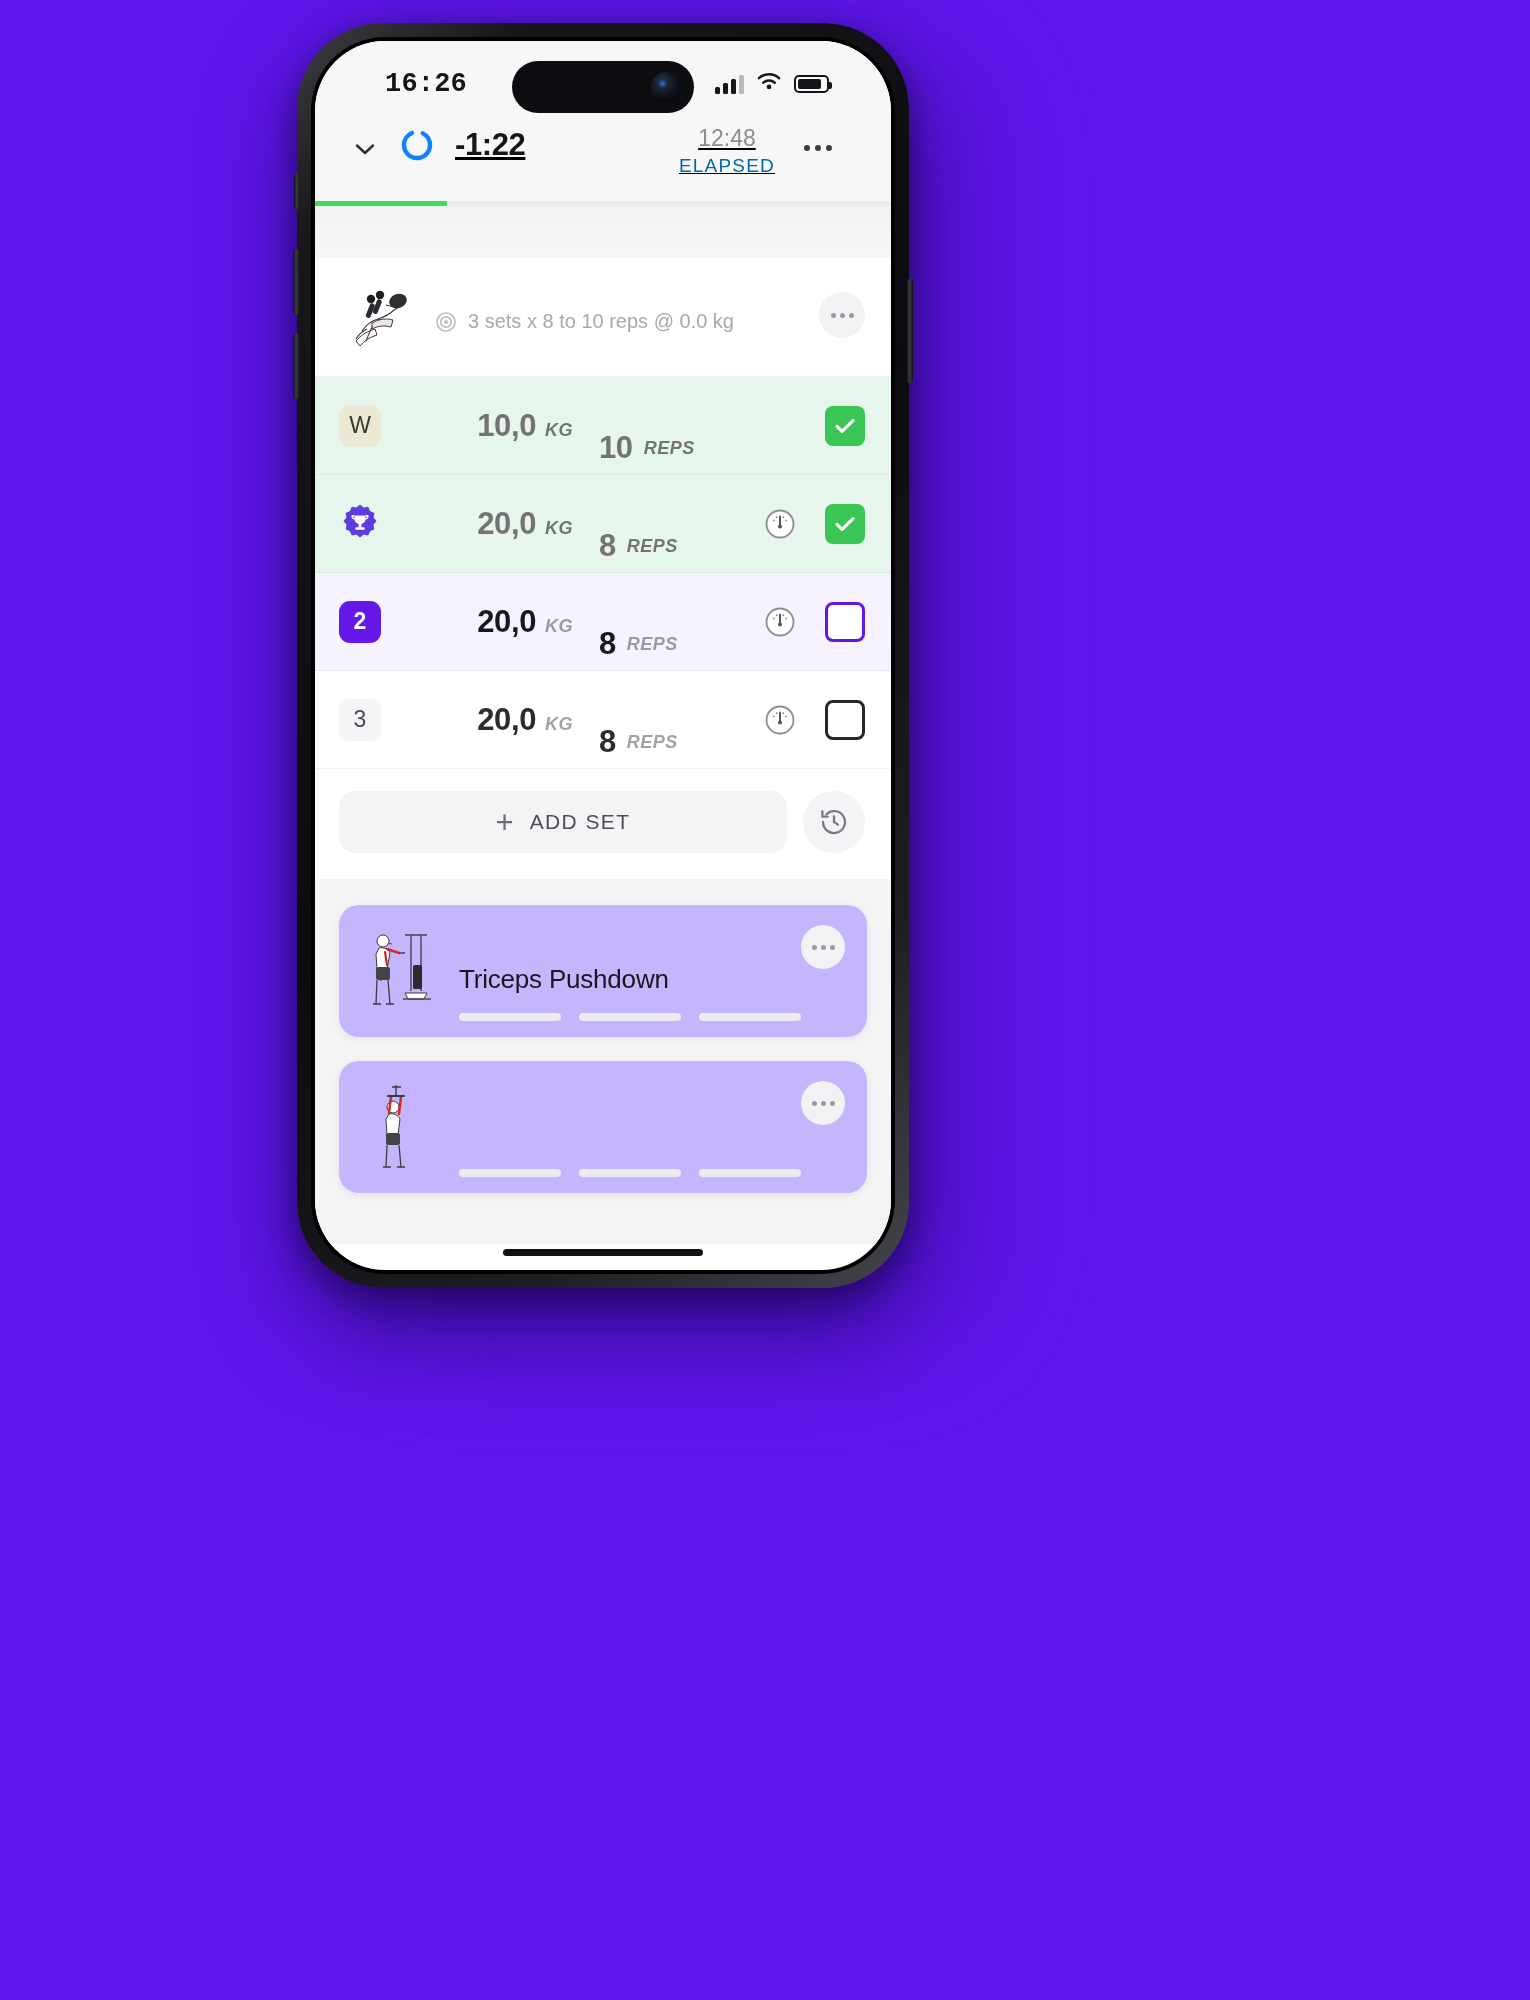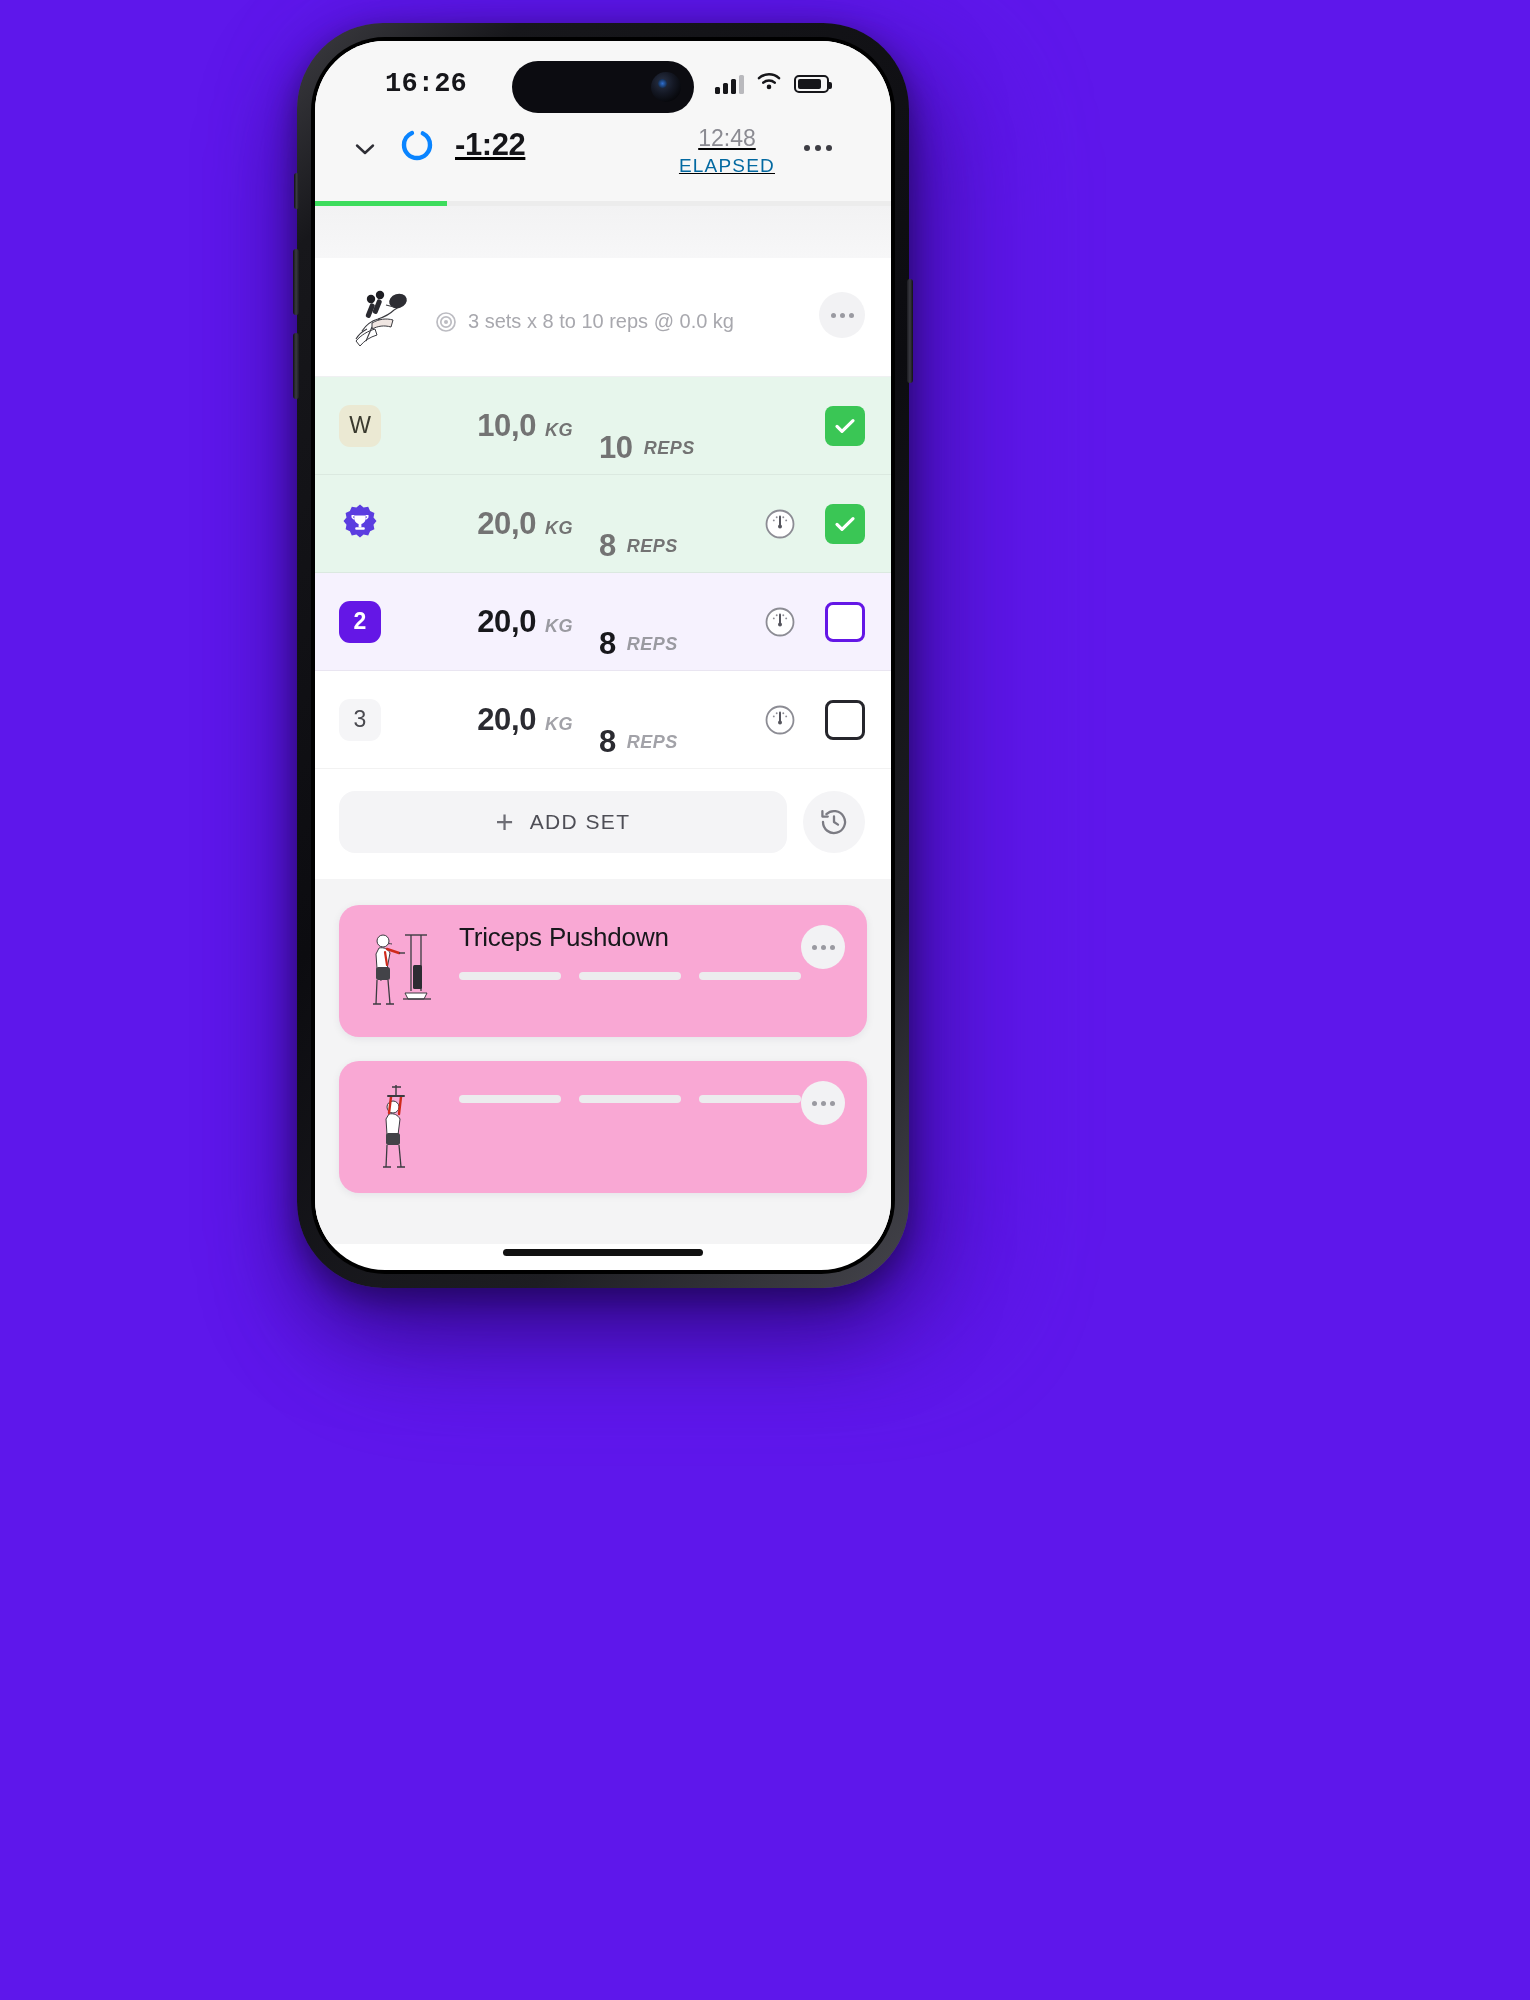--- a/index.html
+++ b/index.html
@@ -256,24 +256,24 @@
     width: 62px; height: 62px; border-radius: 50%;
     background:#f4f4f6;
     display:flex; align-items:center; justify-content:center;
     flex:0 0 auto; cursor:pointer;
   }
   .hist-btn svg { width:32px; height:32px; }
 
   
   .upcoming { padding: 26px 24px 0 24px; }
   .card {
-    background:#f9a8d4; border-radius: 20px;
+    background:#c4b5fd; border-radius: 20px;
     box-shadow: 0 2px 9px rgba(20,10,60,.07);
     padding: 16px 22px 16px 14px;
-    display:flex; align-items:flex-start;
+    display:flex; align-items:flex-end;
     margin-bottom: 24px;
     min-height: 124px;
     cursor:pointer;
   }
   .card-thumb { width: 96px; flex:0 0 auto; display:flex; align-items:center; justify-content:center; }
   .card-thumb svg { width: 84px; height: 100px; }
   .card-body { flex:1 1 auto; min-width:0; padding-left: 10px; }
   .card-title {
     font-size: 26px; color:#18181c; font-weight:500; line-height:1.25;
     letter-spacing:-.2px;

